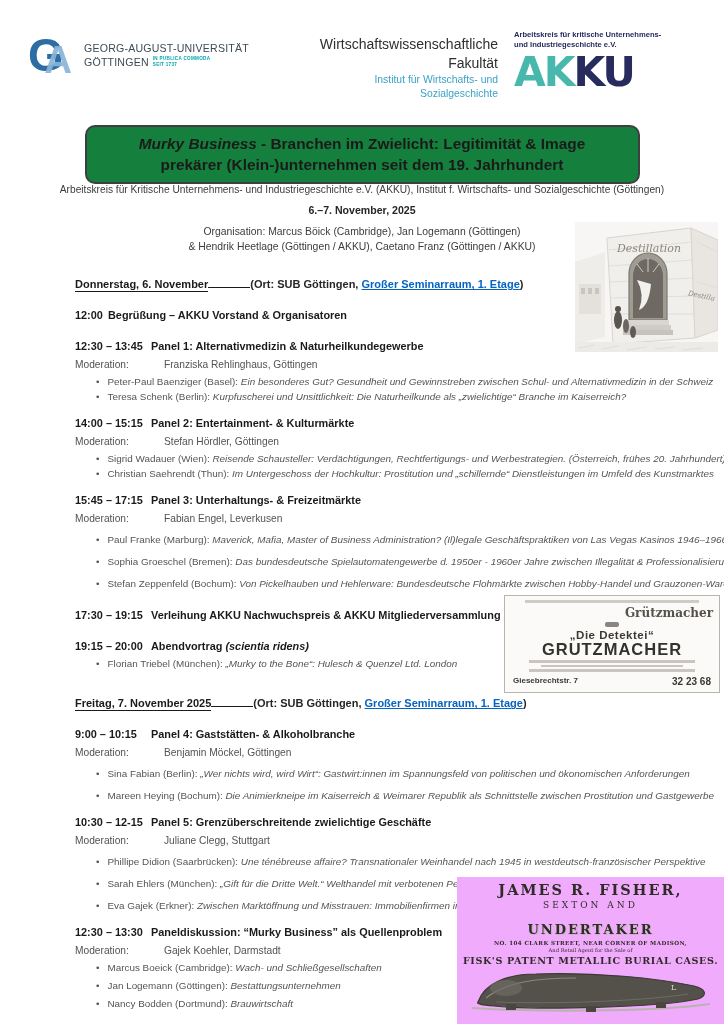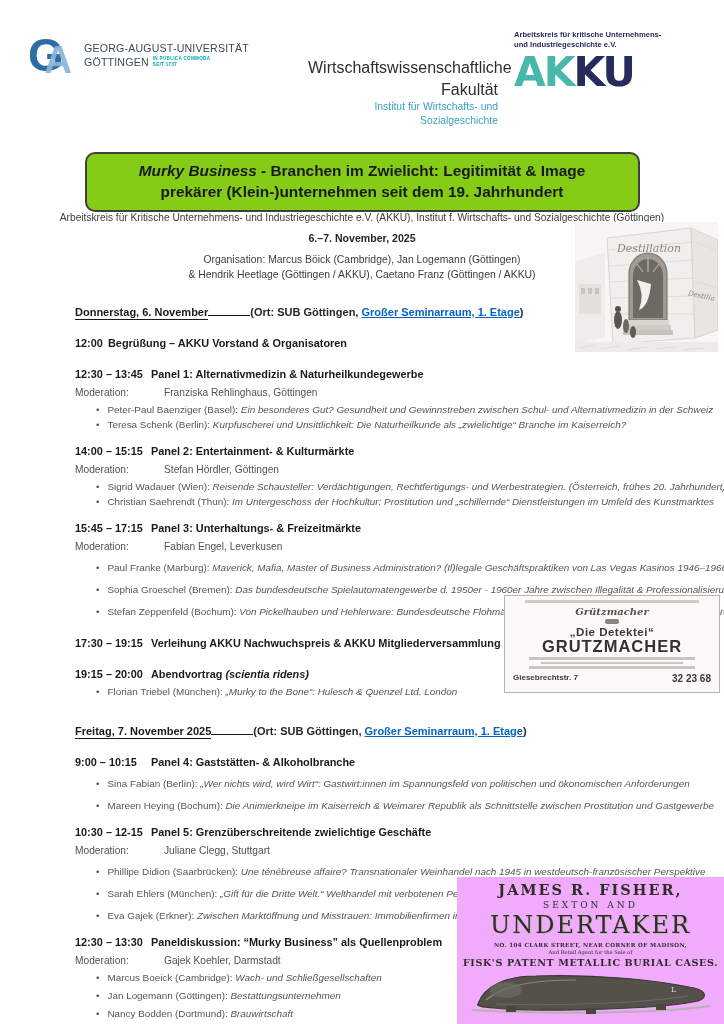--- a/index.html
+++ b/index.html
@@ -14,32 +14,32 @@
   
   .logos{display:flex;align-items:flex-start;padding:30px 10px 0 28px;}
   .logo-uni{display:flex;align-items:center;width:232px;}
   .ga-mark{width:50px;height:50px;flex:0 0 auto;}
   .uni-text{margin-left:6px;color:#3d4a55;}
   .uni-line1{font-size:10.6px;letter-spacing:.2px;font-weight:500;}
   .uni-line2-row{display:flex;align-items:flex-end;margin-top:2px;}
   .uni-line2{font-size:10.6px;letter-spacing:.2px;font-weight:500;}
   .uni-motto{margin-left:4px;line-height:1.15;color:#00a7ad;font-size:4.6px;font-weight:700;letter-spacing:.3px;padding-bottom:1px;}
   .faculty{margin-left:48px;margin-top:5px;width:190px;text-align:right;line-height:1.35;}
-  .faculty-l1{color:#2e2e2e;font-size:16px;margin-top:22px;}
+  .faculty-l1{color:#2e2e2e;font-size:14px;}
   .faculty-l2,.faculty-l3{color:#3aa2c6;font-size:10.4px;text-align:right;}
   .logo-akku{margin-left:auto;margin-right:12px;width:188px;}
   .akku-assoc{color:#272b5e;font-weight:700;font-size:7.6px;line-height:1.3;}
   .akku-letters{font-size:41px;font-weight:800;letter-spacing:-2px;line-height:.95;margin-top:3px;font-family:"DejaVu Sans",sans-serif;}
   .akku-teal{color:#49b8ac;}
   .akku-navy{color:#272b5e;}
 
   
   .title-box{
     margin:24px auto 0 auto;width:527px;
-    border:2px solid #3f3f3f;border-radius:10px;background:#84cc16;
+    border:2px solid #3f3f3f;border-radius:10px;background:#15803d;
     padding:7px 12px;text-align:center;
     font-size:15.4px;font-weight:700;color:#1a1a1a;line-height:1.35;
   }
   .title-em{font-style:italic;}
 
   
   .intro{text-align:center;}
   .intro-organizers{font-size:10.2px;color:#3c3c3c;}
   .intro-date{margin-top:9px;font-size:10.6px;font-weight:700;color:#262626;}
   .intro-org1{margin-top:10px;font-size:10.4px;color:#3c3c3c;}
@@ -68,33 +68,33 @@
   .talks.spaced li{margin-top:9px;}
   .talks.semi li{margin-top:5px;}
   .talks li::before{content:"•";margin-right:8px;color:#555555;}
   .talk-title{font-style:italic;}
 
   
   .img-abs{position:absolute;}
   #photo-destillation{left:575px;top:222px;width:132px;height:130px;}
   #ad-detektei{left:504px;top:595px;width:216px;height:98px;background:#fbfaf8;border:1px solid #b8b4ae;box-sizing:border-box;padding:3px 6px;text-align:center;}
   .det-topline{height:3px;background:#cfccc6;margin:1px 14px 3px 14px;}
-  .det-masthead{font-family:"DejaVu Serif",serif;font-style:italic;font-weight:700;font-size:10px;color:#55514b;}
+  .det-masthead{font-family:"DejaVu Serif",serif;font-weight:700;font-size:12px;color:#55514b;text-align:right;}
   .det-hand{height:5px;width:14px;background:#8a867f;margin:2px auto;border-radius:2px;}
   .det-quote{font-size:11.5px;font-weight:700;color:#3c3935;letter-spacing:.5px;}
   .det-name{font-size:16.5px;font-weight:800;color:#35322e;letter-spacing:1px;line-height:1.05;}
   .det-bar{height:2.5px;background:#c9c5c0;margin:2px 18px;}
   .det-bar.b2{margin:2px 30px;}
   .det-bottom{display:flex;justify-content:space-between;align-items:flex-start;margin-top:4px;padding:0 2px;}
   .det-addr{font-size:8px;font-weight:700;color:#3c3935;}
   .det-phone{font-size:10px;font-weight:700;color:#3c3935;}
   #ad-undertaker{left:457px;top:877px;width:267px;height:147px;background:#f0abfc;text-align:center;font-family:"DejaVu Serif",serif;color:#2f2c28;}
   .und-l1{font-size:14.5px;font-weight:700;letter-spacing:2px;margin-top:4px;}
   .und-l2{font-size:9px;letter-spacing:3px;margin-top:2px;}
-  .und-l3{font-size:24px;font-weight:400;letter-spacing:2px;margin-top:1px;text-shadow:1px 1px 0 #bdb9b3;}
+  .und-l3{font-size:13px;font-weight:700;letter-spacing:2px;margin-top:12px;text-shadow:1px 1px 0 #bdb9b3;}
   .und-l4{font-size:5.6px;font-weight:700;letter-spacing:.4px;margin-top:3px;}
   .und-l5{font-size:5.2px;margin-top:1px;}
   .und-l6{font-size:9.6px;font-weight:600;letter-spacing:.6px;margin-top:2px;}
   .und-coffin{margin-top:2px;}
 </style>
 </head>
 <body>
 
 <div class="page">
 
@@ -212,20 +212,23 @@
       </ul>
     </div>
 
     <div class="day-heading second">
       <span class="day-name">Freitag, 7. November 2025</span><span class="day-gap"></span><span class="loc-prefix">(Ort: SUB Göttingen, </span><a class="loc-link">Großer Seminarraum, 1. Etage</a><span class="loc-suffix">)</span>
     </div>
 
     <div class="session gap-lg">
       <div class="session-row">
         <span class="time">9:00 – 10:15</span><span>Panel 4: Gaststätten- &amp; Alkoholbranche</span>
+      </div>
+      <div class="moderation-row">
+        <span class="mod-label">Moderation:</span><span>Benjamin Möckel, Göttingen</span>
       </div>
       <ul class="talks spaced">
         <li><span>Sina Fabian (Berlin):</span> <span class="talk-title">„Wer nichts wird, wird Wirt“: Gastwirt:innen im Spannungsfeld von politischen und ökonomischen Anforderungen</span></li>
         <li><span>Mareen Heying (Bochum):</span> <span class="talk-title">Die Animierkneipe im Kaiserreich &amp; Weimarer Republik als Schnittstelle zwischen Prostitution und Gastgewerbe</span></li>
       </ul>
     </div>
 
     <div class="session">
       <div class="session-row">
         <span class="time">10:30 – 12-15</span><span>Panel 5: Grenzüberschreitende zwielichtige Geschäfte</span>

